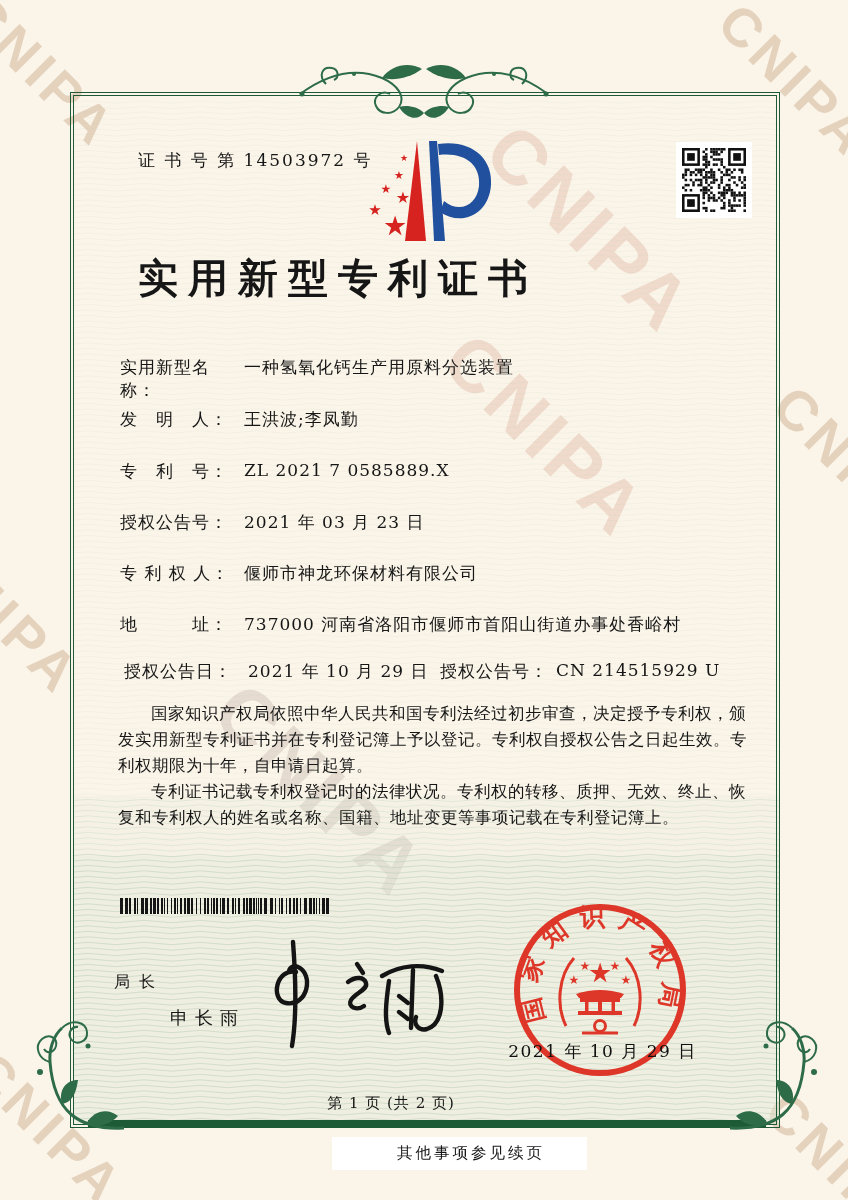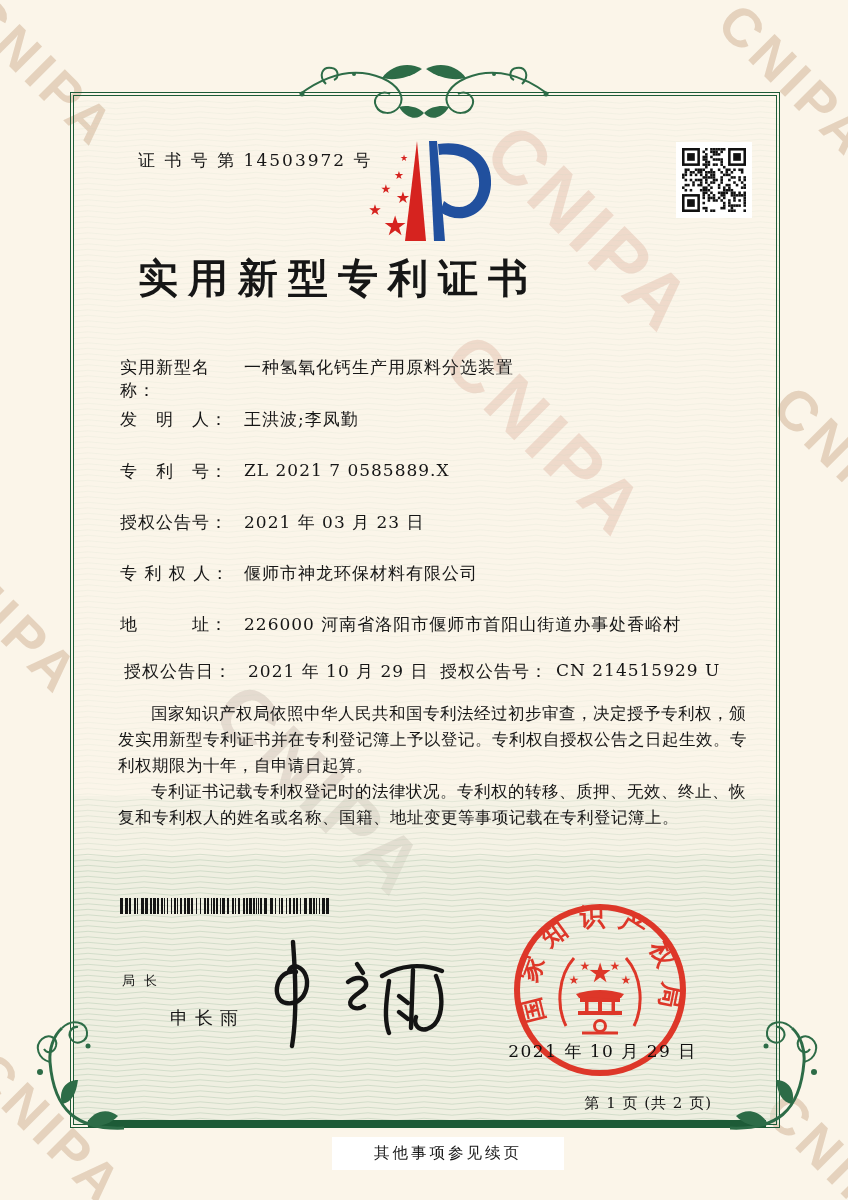--- a/index.html
+++ b/index.html
@@ -51,32 +51,32 @@
   .fvalue{display:inline-block;vertical-align:top;}
   .grant-row{position:absolute;left:124px;top:660px;width:660px;font-size:17px;letter-spacing:1px;z-index:3;}
   .grant-row .g2l{position:absolute;left:316px;top:0;}
   .grant-row .g2v{position:absolute;left:432px;top:0;}
   .grant-row .g1v{position:absolute;left:124px;top:0;}
   
   .body-text{position:absolute;left:118px;top:701px;width:632px;z-index:3;}
   .body-text p{margin:0;font-size:16.5px;line-height:26px;text-indent:2em;letter-spacing:0.5px;}
   
   .barcode{position:absolute;left:120px;top:898px;z-index:3;}
-  .signer-title{position:absolute;left:122px;top:972px;font-size:13px;letter-spacing:9px;z-index:3;}
+  .signer-title{position:absolute;left:114px;top:972px;font-size:16px;letter-spacing:9px;z-index:3;}
   .signer-name{position:absolute;left:122px;top:1006px;font-size:18px;letter-spacing:7px;z-index:3;margin-left:48px;}
   .signature{position:absolute;left:256px;top:938px;z-index:3;}
   .seal{position:absolute;left:512px;top:902px;z-index:4;opacity:0.93;}
   .seal-date{
     position:absolute;left:500px;top:1040px;width:205px;text-align:center;
     font-size:17px;letter-spacing:1.5px;color:#101010;z-index:5;
   }
-  .page-num{position:absolute;left:70px;top:1094px;width:642px;text-align:right;font-size:15px;letter-spacing:1px;z-index:3;}
+  .page-num{position:absolute;left:70px;top:1094px;width:642px;text-align:center;font-size:15px;letter-spacing:1px;z-index:3;}
   .cont-note{
     position:absolute;left:332px;top:1137px;width:232px;height:33px;background:#ffffff;
-    display:flex;align-items:center;justify-content:center;font-size:15.5px;letter-spacing:3px;z-index:3;
+    display:flex;align-items:center;justify-content:center;font-size:15.5px;letter-spacing:3px;z-index:3;padding-left:23px;
   }
 </style>
 </head>
 <body>
 
 <div class="page">
 
   <div class="wm wm-out" style="left:40px;top:70px;font-size:54px">CNIPA</div>
   <div class="wm wm-out" style="left:795px;top:80px;font-size:54px">CNIPA</div>
   <div class="wm wm-out" style="left:852px;top:465px;font-size:56px">CNIPA</div>
@@ -553,21 +553,21 @@
   <div class="field-row" style="top:460px">
     <span class="flabel">专　利　号：</span><span class="fvalue">ZL 2021 7 0585889.X</span>
   </div>
   <div class="field-row" style="top:511px">
     <span class="flabel">授权公告号：</span><span class="fvalue">2021 年 03 月 23 日</span>
   </div>
   <div class="field-row" style="top:562px">
     <span class="flabel">专 利 权 人：</span><span class="fvalue">偃师市神龙环保材料有限公司</span>
   </div>
   <div class="field-row" style="top:613px">
-    <span class="flabel">地　　　址：</span><span class="fvalue">226000 河南省洛阳市偃师市首阳山街道办事处香峪村</span>
+    <span class="flabel">地　　　址：</span><span class="fvalue">737000 河南省洛阳市偃师市首阳山街道办事处香峪村</span>
   </div>
   <div class="grant-row">
     <span>授权公告日：</span>
     <span class="g1v">2021 年 10 月 29 日</span>
     <span class="g2l">授权公告号：</span>
     <span class="g2v">CN 214515929 U</span>
   </div>
 
   <div class="body-text">
     <p>国家知识产权局依照中华人民共和国专利法经过初步审查，决定授予专利权，颁发实用新型专利证书并在专利登记簿上予以登记。专利权自授权公告之日起生效。专利权期限为十年，自申请日起算。</p>

